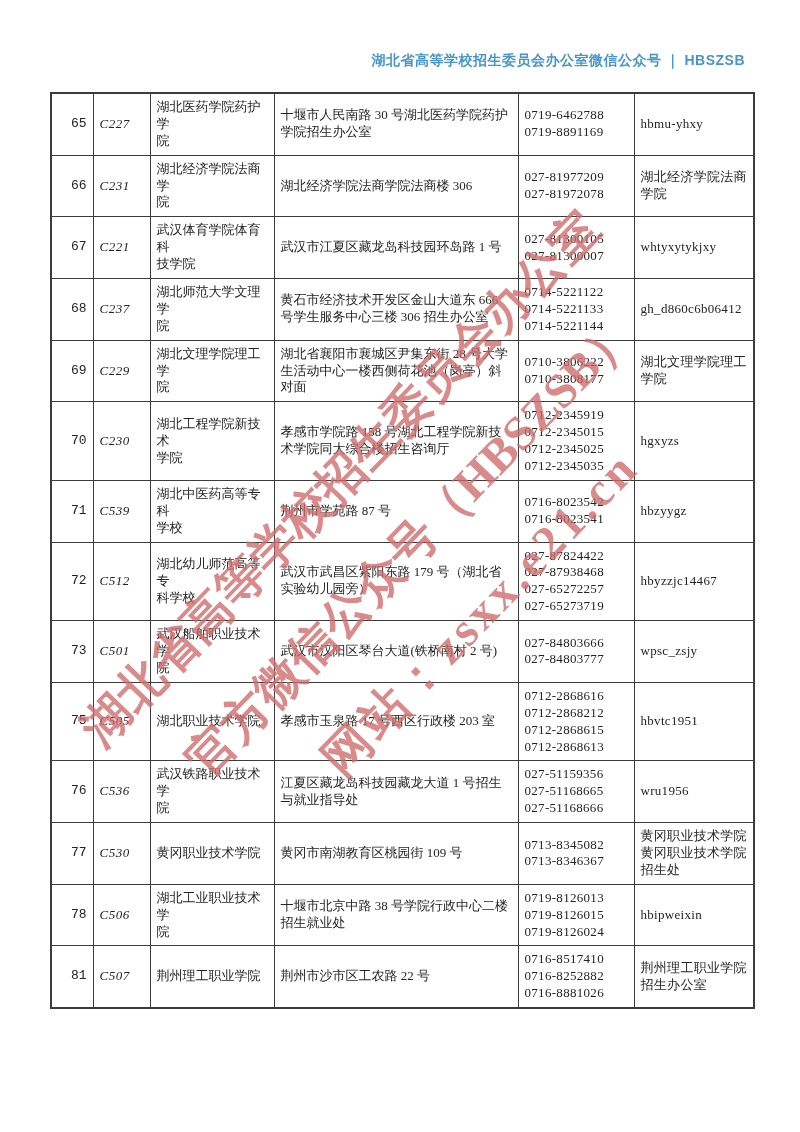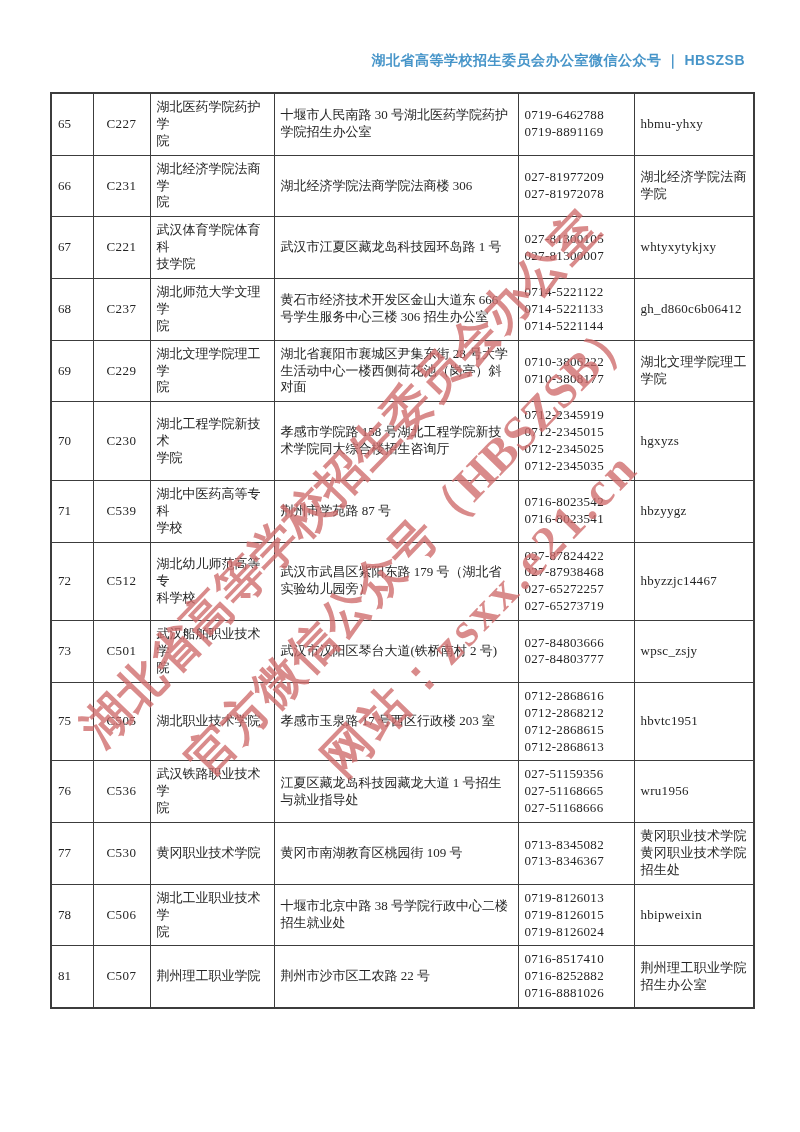--- a/index.html
+++ b/index.html
@@ -35,22 +35,22 @@
   }
   table.reg-table td {
     border:1.5px solid #3c3c3c;
     font-size:13px;
     color:#242424;
     padding:5px 6px;
     vertical-align:middle;
     line-height:1.3;
     overflow:hidden;
   }
-  .c-no   { text-align:left; }
-  .c-code { text-align:center; letter-spacing:0.5px; }
+  .c-no   { text-align:right;font-family:Liberation Mono, monospace; }
+  .c-code { letter-spacing:0.5px;font-style:italic; }
   .c-name { white-space:pre-line;margin-top:20px; }
   .c-addr { word-break:break-all;margin-top:44px; }
   .c-phone{ white-space:pre-line; letter-spacing:0.3px; }
   .c-wechat { white-space:pre-line; word-break:break-all; letter-spacing:0.3px;margin-top:9px; }
   .watermark {
     position:absolute;
     left:0px;
     top:400px;
     width:820px;
     transform:rotate(-46deg);

